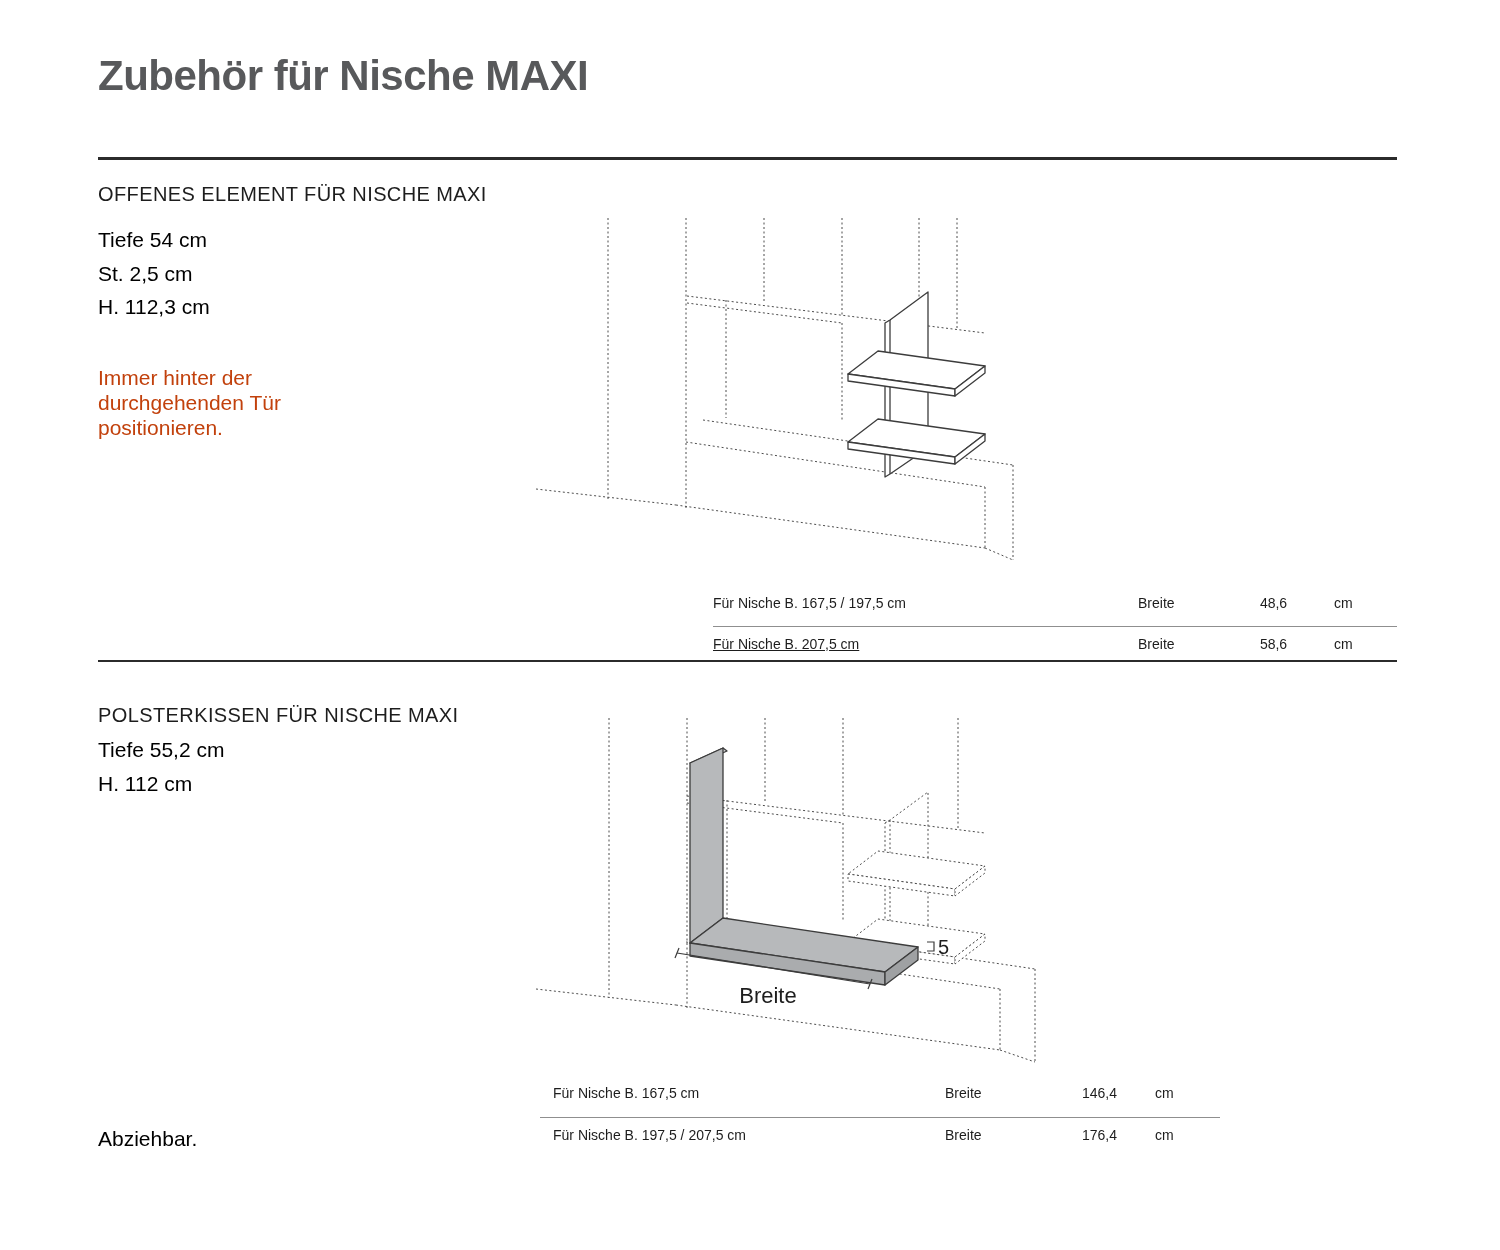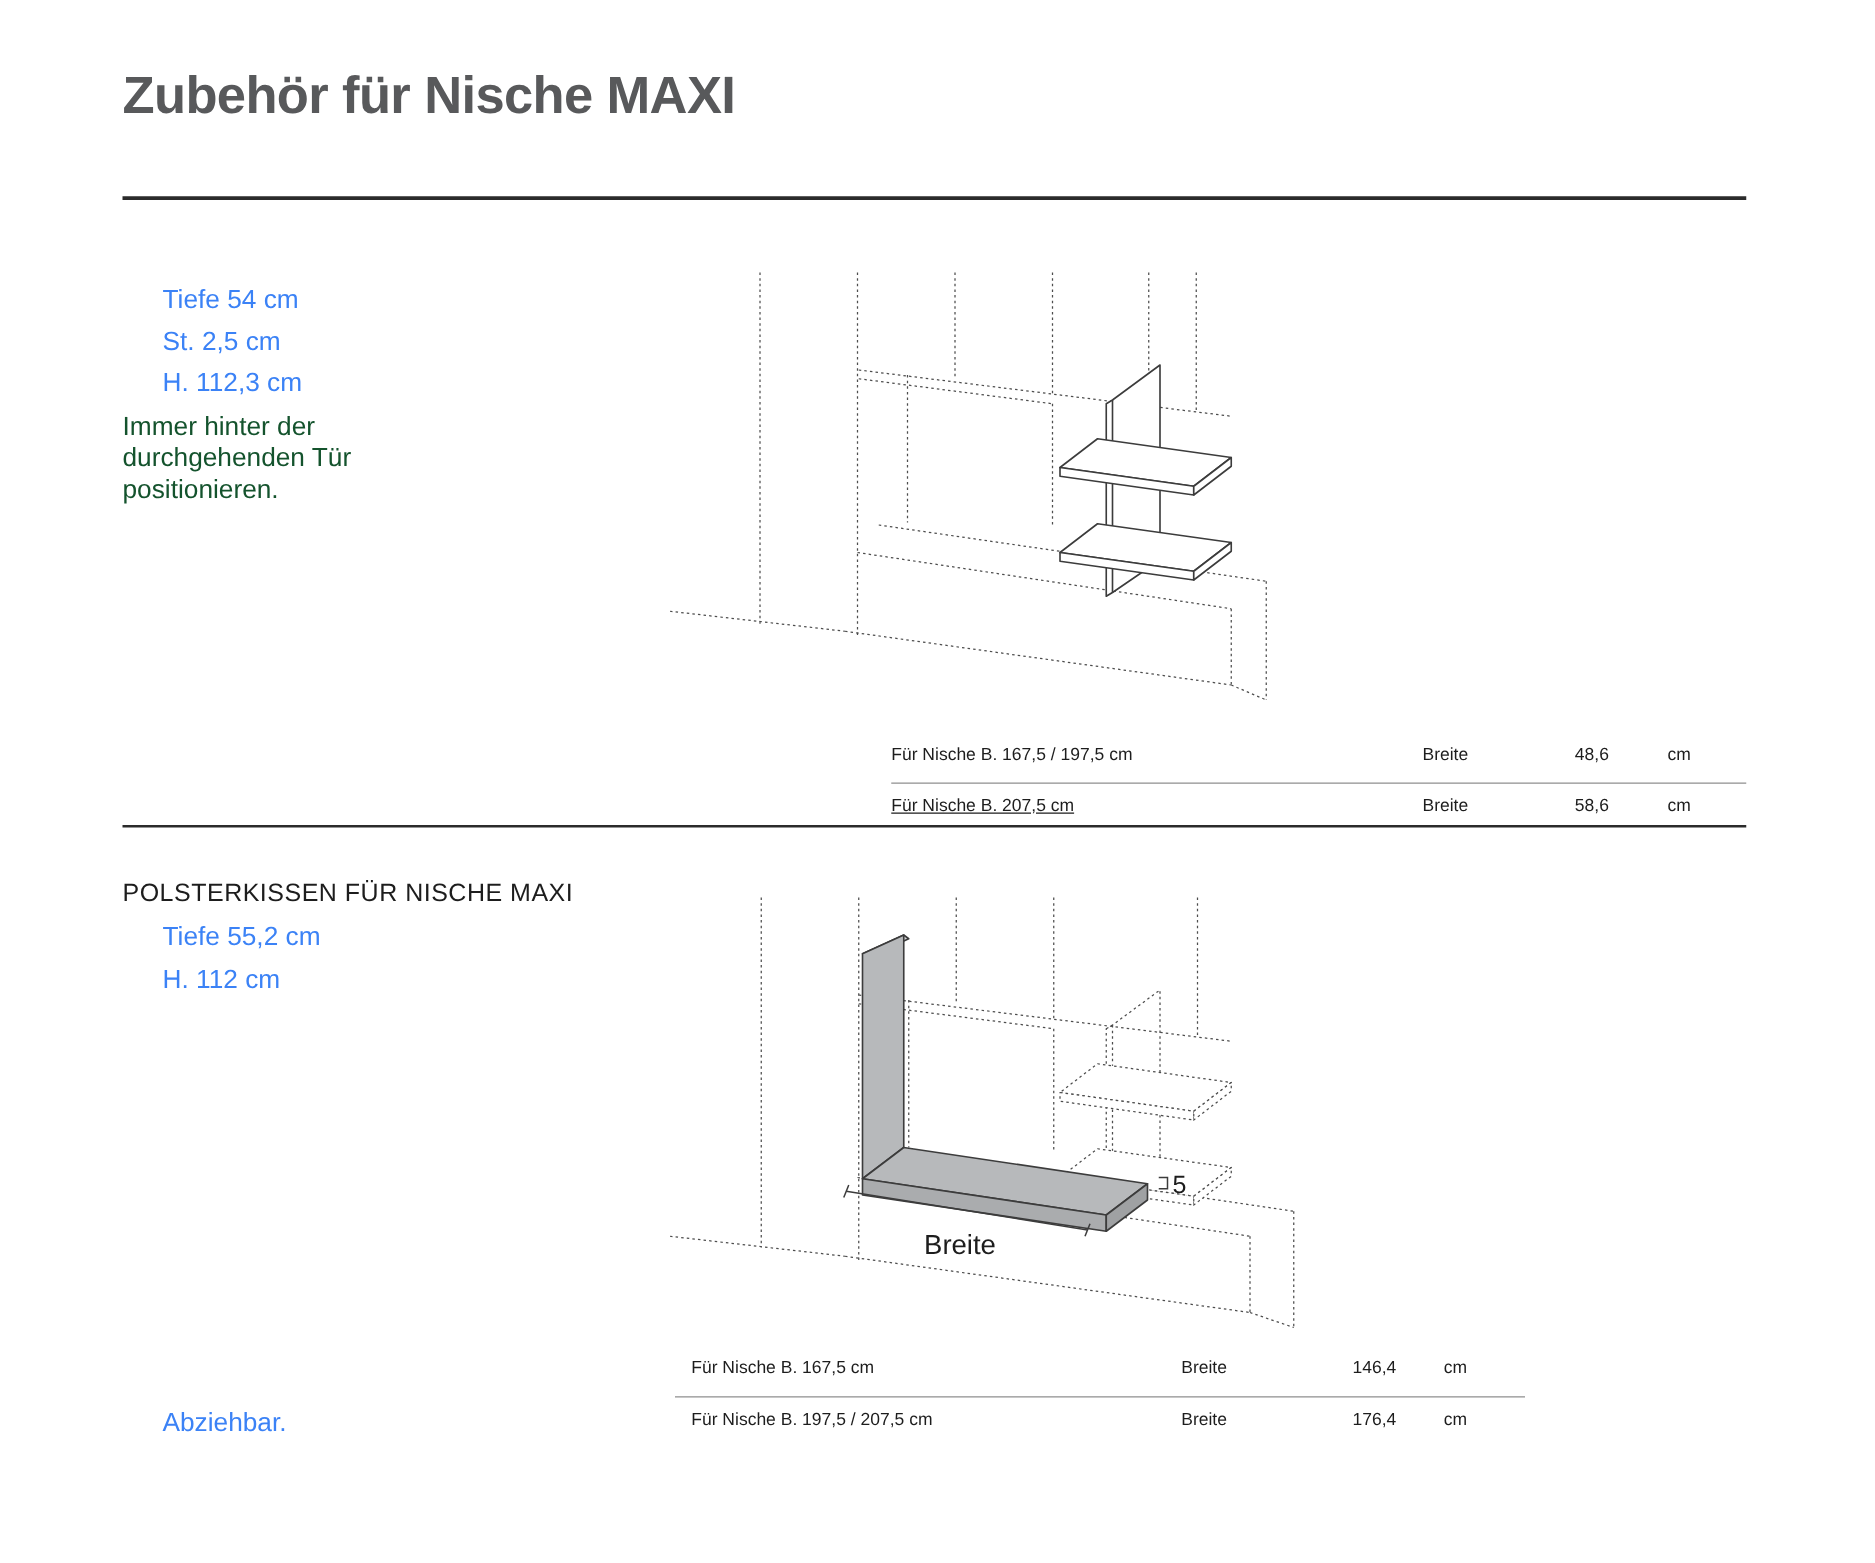--- a/index.html
+++ b/index.html
@@ -1,38 +1,39 @@
 <!DOCTYPE html>
 <html><head>
 <meta charset="utf-8">
 <style>
   html,body{margin:0;padding:0;background:#ffffff;}
   #page{position:relative;width:1500px;height:1154px;background:#ffffff;overflow:hidden;
         font-family:"Liberation Sans", sans-serif;color:#1d1d1d;}
   .abs{position:absolute;}
   .title{font-size:42px;font-weight:bold;color:#58595b;letter-spacing:-0.5px;}
   .sec-header{font-size:20px;color:#1d1d1d;letter-spacing:0.4px;}
-  .spec{font-size:21px;color:#3b82f6;margin-left:32px;}
-  .note{font-size:21px;color:#14532d;line-height:25px;}
+  .spec{font-size:21px;color:#000000;}
+  .note{font-size:21px;color:#c2410c;line-height:25px;margin-top:36px;}
   .divider{height:2px;background:#2b2b2b;}
   .rowline{height:1px;background:#8f8f8f;}
   .t-label,.t-dim,.t-val,.t-unit{font-size:14px;color:#1d1d1d;white-space:nowrap;}
   .t-val{text-align:center;}
   svg{display:block;}
   svg text{font-family:"Liberation Sans", sans-serif;fill:#1d1d1d;}
 </style>
 </head>
 <body>
 
 <div id="page">
 
   <div class="abs title" style="left:98px;top:52px;">Zubehör für Nische MAXI</div>
 
   <div class="abs divider" style="left:98px;top:157px;width:1299px;height:3px;"></div>
 
+  <div class="abs sec-header" style="left:98px;top:183px;">OFFENES ELEMENT FÜR NISCHE MAXI</div>
 
   <div class="abs spec" style="left:98px;top:228px;">Tiefe 54 cm</div>
   <div class="abs spec" style="left:98px;top:262px;">St. 2,5 cm</div>
   <div class="abs spec" style="left:98px;top:295px;">H. 112,3 cm</div>
   <div class="abs note" style="left:98px;top:329px;width:205px;">Immer hinter der durchgehenden Tür positionieren.</div>
 
   <div class="abs" style="left:530px;top:190px;">
     <svg width="500" height="400" viewBox="0 0 500 400">
       <g stroke="#4d4d4d" stroke-width="1" fill="none" stroke-dasharray="2 2.5">
 

